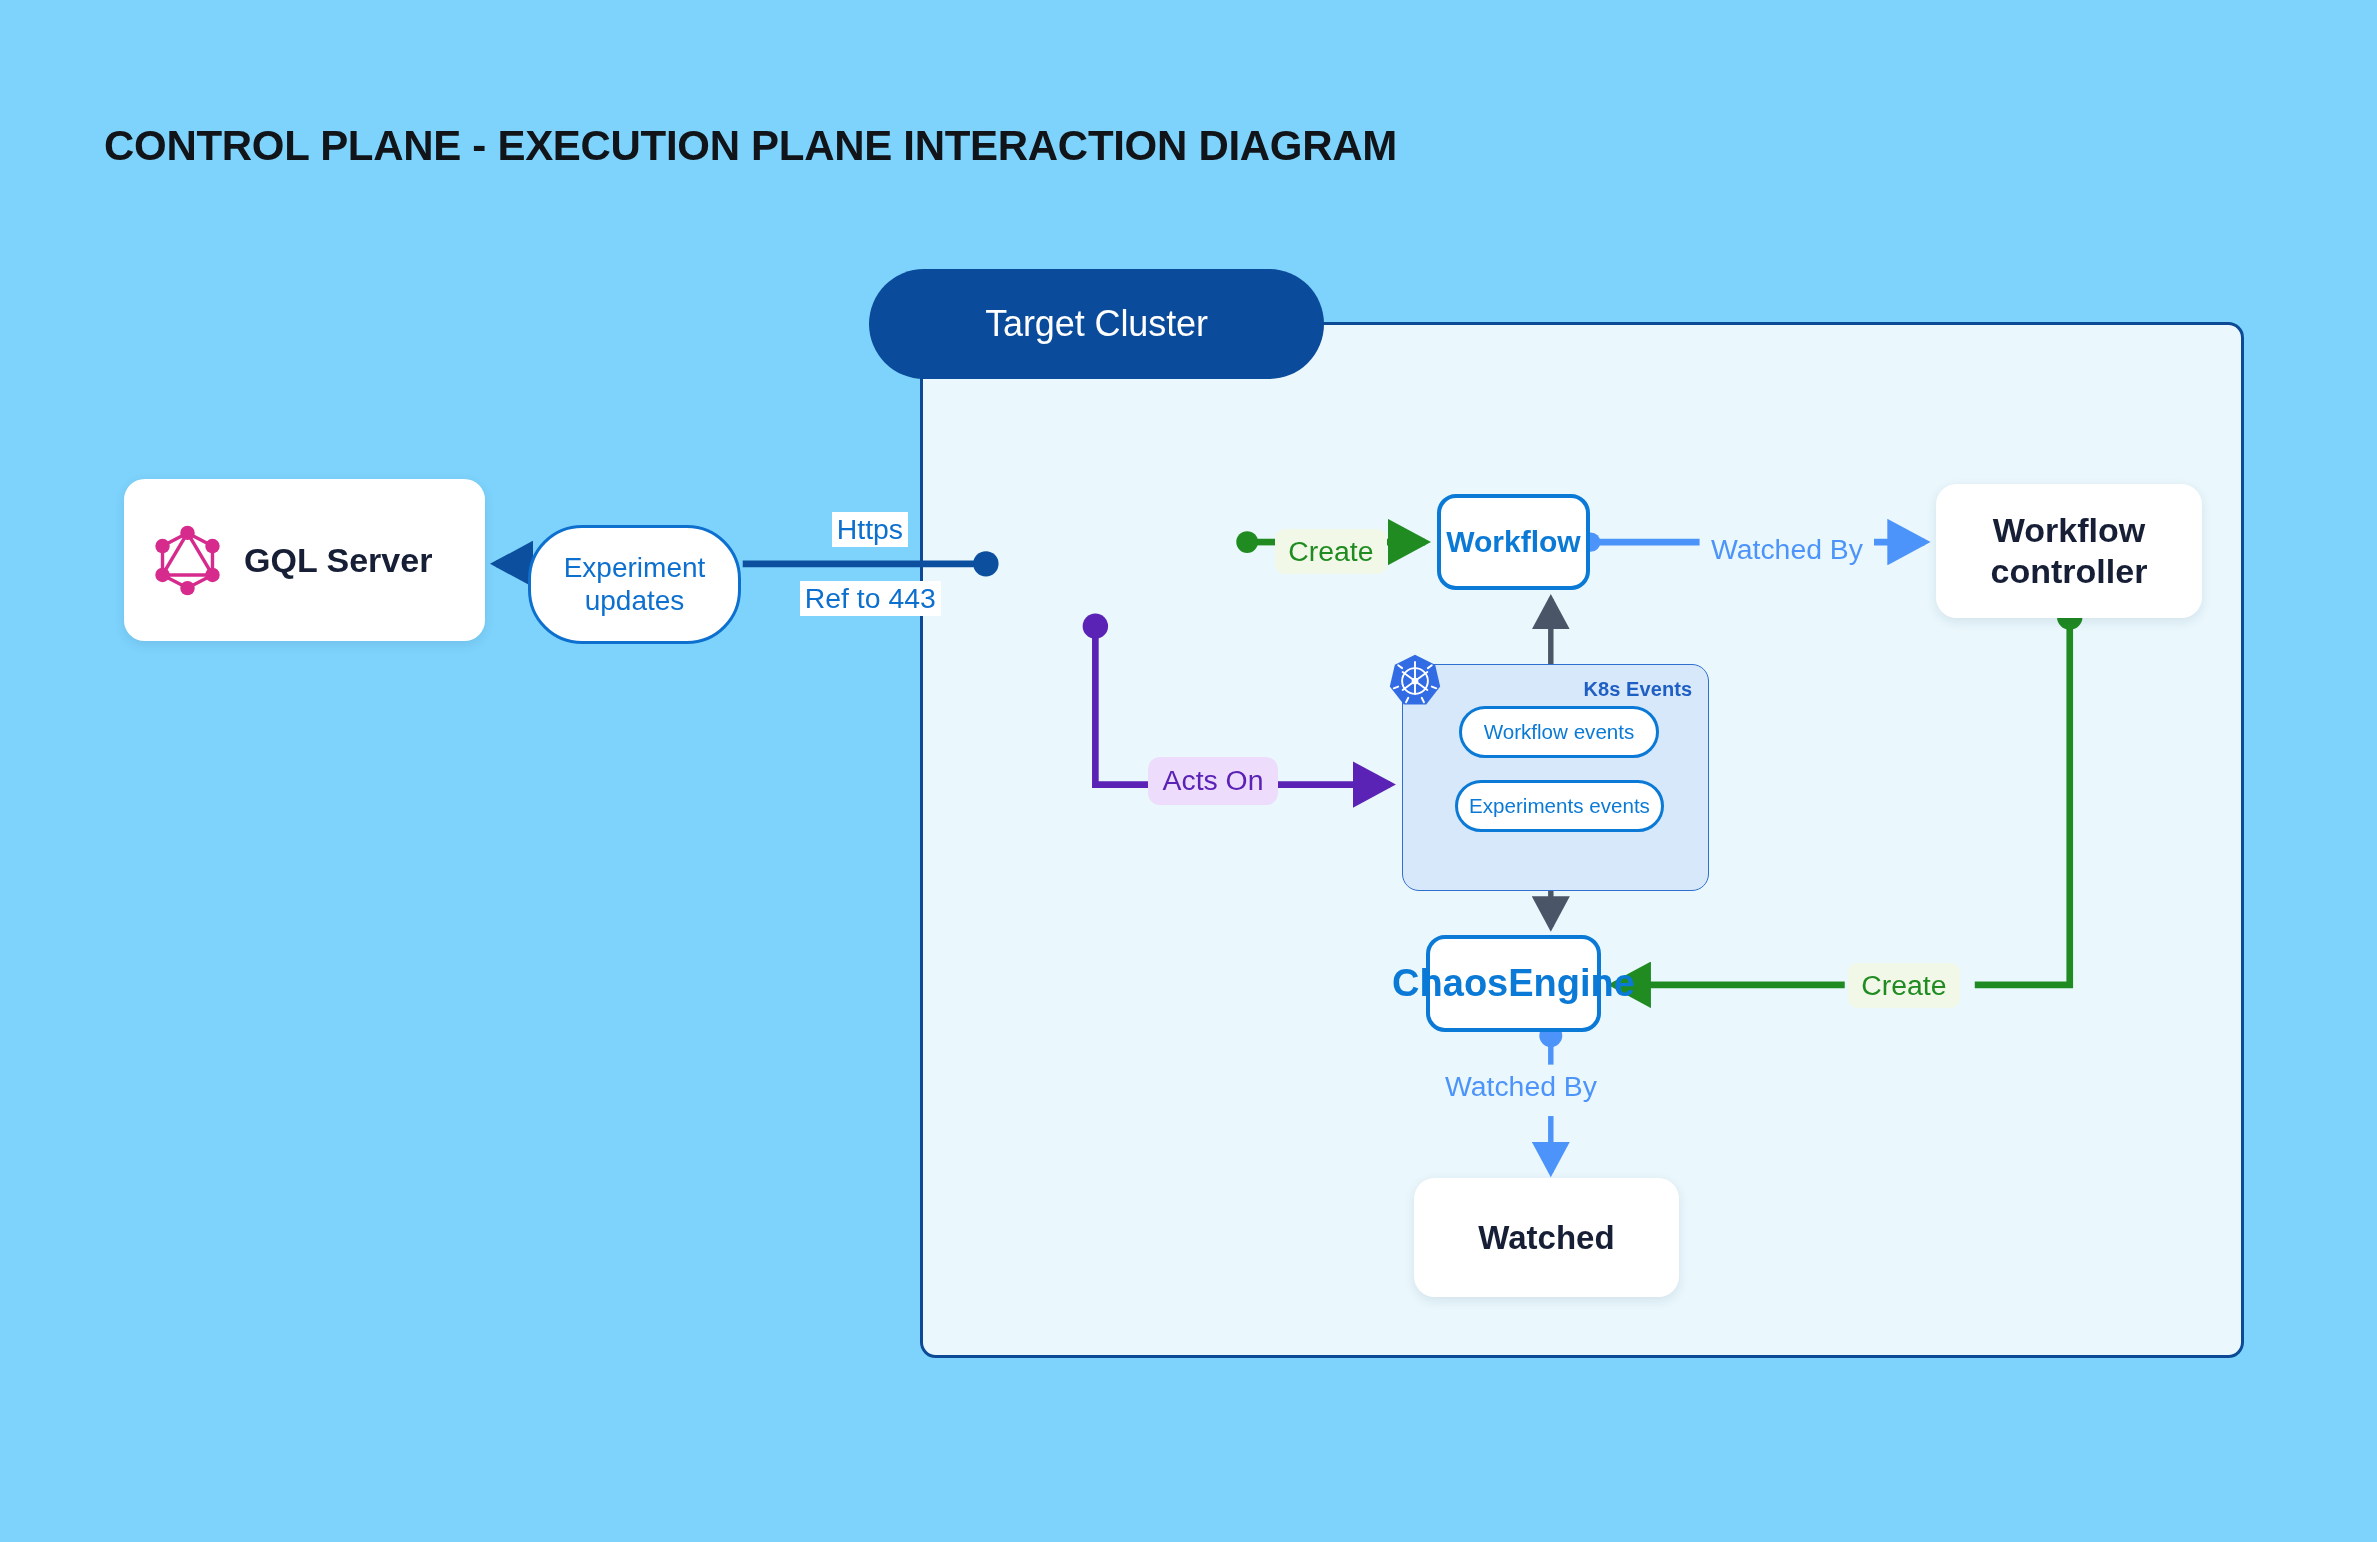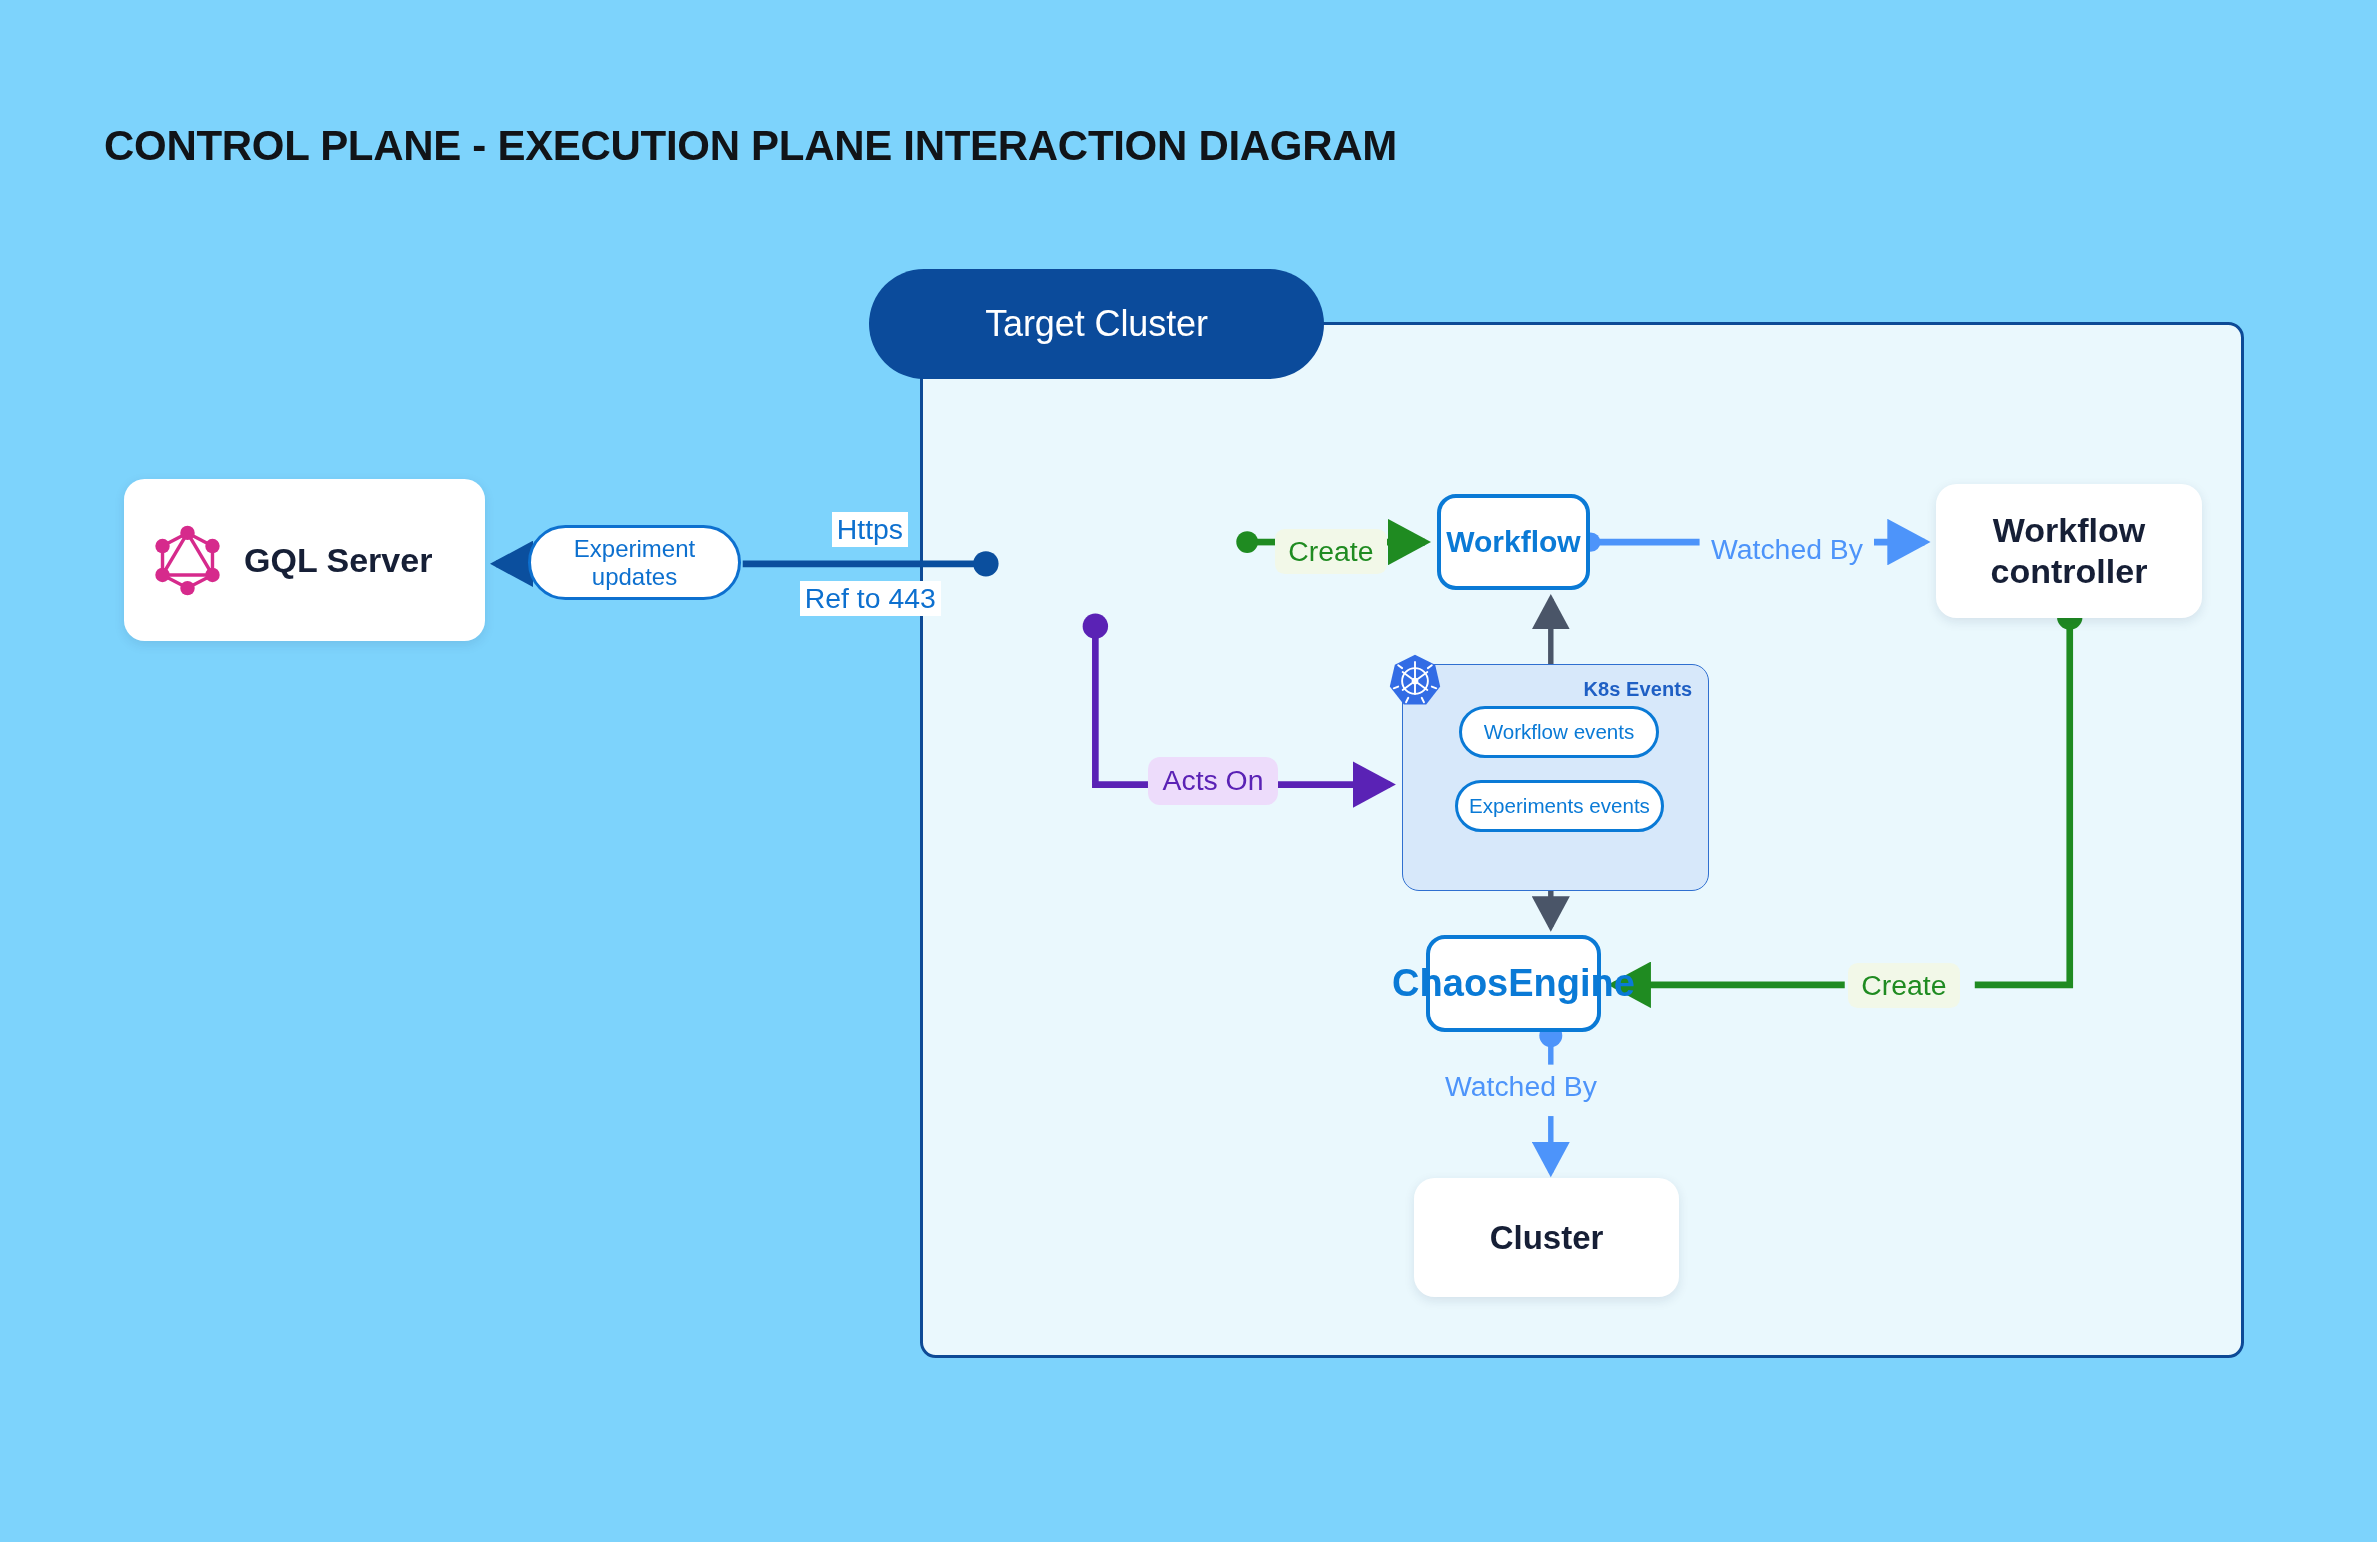--- a/index.html
+++ b/index.html
@@ -207,26 +207,26 @@
     display: flex;
     align-items: center;
     justify-content: center;
     text-align: center;
     white-space: nowrap;
   }
   #label-experiment-updates {
     left: 528px;
     top: 525px;
     width: 213px;
-    height: 75px;
+    height: 119px;
     background: #ffffff;
     border: 3.6px solid #0d70cf;
     border-radius: 54px;
     color: #0d70cf;
-    font-size: 24px;
+    font-size: 28px;
     line-height: 1.15;
     flex-direction: column;
     white-space: normal;
   }
   #label-https {
     left: 832px;
     top: 512px;
     color: #0d70cf;
     font-size: 28.4px;
     background: #ffffff;
@@ -399,21 +399,21 @@
 
   <div class="node card-white" id="node-workflow-controller">
     <span class="node-text label-dark">Workflow controller</span>
   </div>
 
   <div class="node card-outline" id="node-chaosengine">
     <span class="node-text label-blue">ChaosEngine</span>
   </div>
 
   <div class="node card-white" id="node-operator">
-    <span class="node-text label-dark">Cluster</span>
+    <span class="node-text label-dark">Watched</span>
   </div>
 
   <div id="k8s-panel">
     <div id="k8s-panel-title">K8s Events</div>
   </div>
   <span id="k8s-icon">
     <svg viewBox="0 0 100 100" width="56" height="56" aria-hidden="true">
       <polygon points="50,3 86,21 95,60 70,92 30,92 5,60 14,21" fill="#326ce5"></polygon>
       <g stroke="#ffffff" stroke-width="3.4" fill="none" stroke-linecap="round">
         <circle cx="50" cy="50" r="23"></circle>

